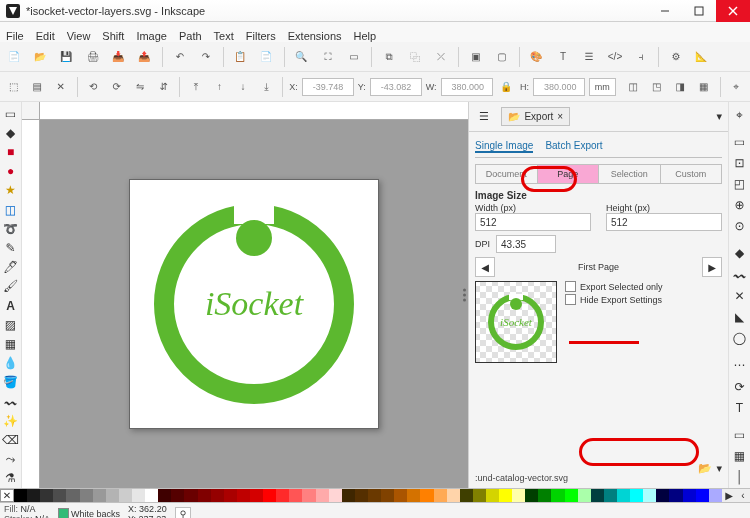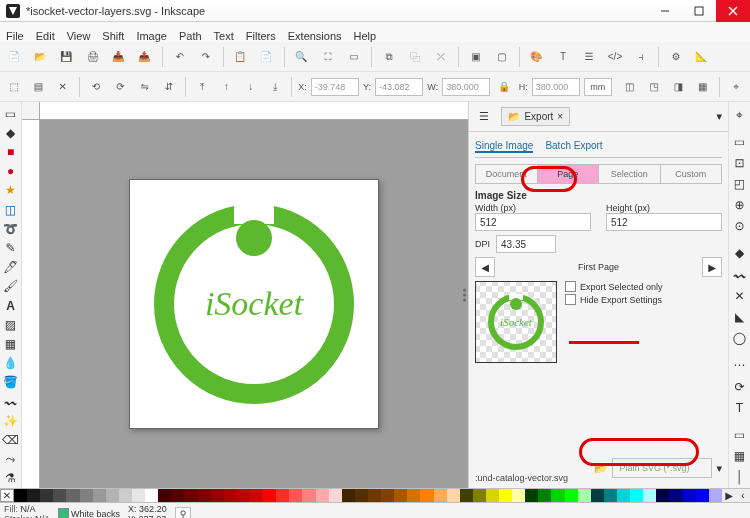--- a/index.html
+++ b/index.html
@@ -16,21 +16,21 @@
   .winbtn.close svg { stroke: #fff; }
 
   
   .menubar { height: 20px; display: flex; align-items: flex-end; padding: 0 6px; gap: 12px; background: #f8f8f8; }
   .menubar span { font-size: 11px; }
 
   
   .toolbar { height: 30px; background: #f4f4f4; border-bottom: 1px solid #e0e0e0; display: flex; align-items: center; padding: 0 4px; gap: 4px; font-size: 10px; color: #555; }
   .tbtn { width: 22px; height: 22px; display: flex; align-items: center; justify-content: center; border: 1px solid transparent; }
   .sep { width: 1px; height: 20px; background: #d0d0d0; margin: 0 2px; }
-  .numbox { width: 52px; height: 18px; border: 1px solid #c0c0c0; background: #fff; font-size: 9px; padding: 0 3px; display: flex; align-items: center; color: #999; }
+  .numbox { width: 52px; height: 18px; border: 1px solid #c0c0c0; background: #fff; font-size: 9px; padding: 0 10px; display: flex; align-items: center; color: #999; }
   .lbltxt { font-size: 9px; color: #555; }
   .unitbox { width: 30px; height: 18px; border: 1px solid #c0c0c0; background: #fff; font-size: 9px; display:flex; align-items:center; justify-content:center; }
 
   
   .main { display: flex; height: calc(518px - 22px - 20px - 30px - 30px - 30px); }
 
   
   .toolbox-left { width: 22px; background: #f4f4f4; display: flex; flex-direction: column; border-right: 1px solid #e0e0e0; padding-top: 2px; }
   .toolbox-left > div { height: 20px; display: flex; align-items: center; justify-content: center; font-size: 12px; }
 
@@ -333,21 +333,20 @@
             <div class="cb"></div>
             <span>Hide Export Settings</span>
           </div>
         </div>
       </div>
 
       <div class="panel-footer">
         <div class="filerow">
           <div class="filetxt">:und-catalog-vector.svg</div>
           <div>📂</div>
-          <div class="fmt-dd">Plain SVG (*.svg)</div>
           <div>▾</div>
         </div>
         <div class="export-btn">Export</div>
       </div>
 
       <div class="anno" style="left:52px; top:34px; width:56px; height:26px; border-radius:14px;"></div>
       <div class="anno-line" style="left:100px; top:209px; width:70px;"></div>
       <div class="anno" style="left:110px; top:306px; width:120px; height:28px; border-radius:18px;"></div>
       <svg class="anno-arrow" style="left:-24px; top:200px; width:30px; height:50px;">
         <path d="M20 45 Q 6 30 15 8" stroke="#e40000" stroke-width="3" fill="none"></path>

